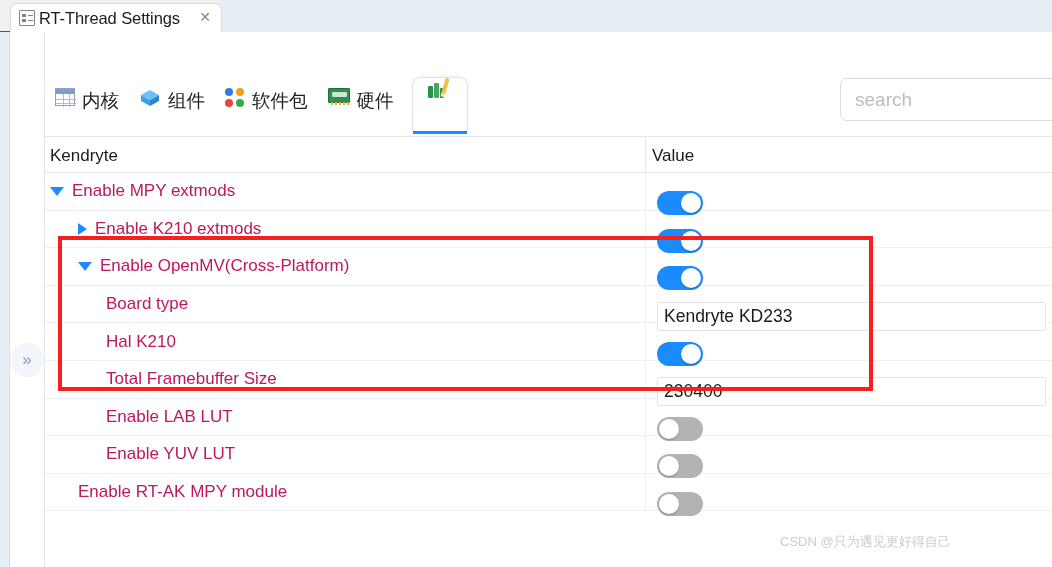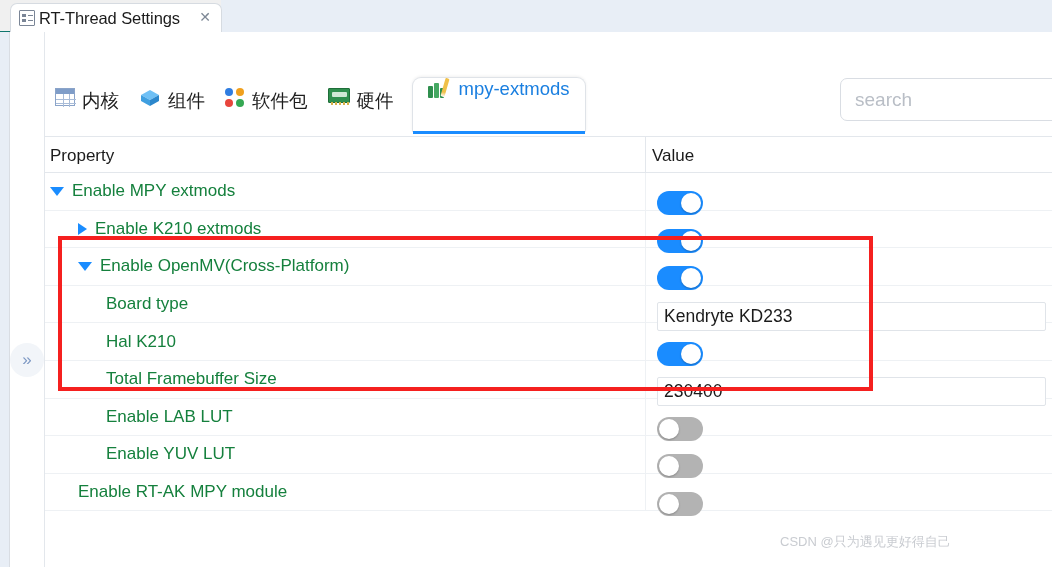--- a/index.html
+++ b/index.html
@@ -142,21 +142,21 @@
   }
   .th{ position:absolute; top:0; height:37px; display:flex; align-items:center;
        font-size:17px; color:#1b1b1b; }
   .th-prop{ left:5px; }
   .th-val{ left:607px; }
   .colsep{ position:absolute; left:600px; top:0; width:1px; height:37px; background:#e3e7ec; }
 
   .row{ position:relative; height:37.6px; border-bottom:1px solid #eef1f4; }
   .row .cell-prop{
     position:absolute; left:0; top:0; height:100%; width:600px;
-    display:flex; align-items:center; font-size:17px; color:#15803d;
+    display:flex; align-items:center; font-size:17px; color:#be185d;
   }
   .row .cell-val{
     position:absolute; left:601px; top:12px; height:100%; width:406px;
     display:flex; align-items:center;
   }
   .vsep{ position:absolute; left:600px; top:0; width:1px; height:100%; background:#eef1f4; }
 
   .arrow{ width:0; height:0; flex:0 0 auto; margin-right:8px; }
   .arrow.down{ border-left:7px solid transparent; border-right:7px solid transparent;
                border-top:9px solid #1a8cff; }
@@ -259,33 +259,32 @@
         <span class="lbl">硬件</span>
       </div>
 
       <div class="cat-tab active">
         <span class="ic ic-books">
           <span class="b b1"></span>
             <span class="b b2"></span>
             <span class="b b3"></span>
             <span class="pen"></span>
         </span>
-        <span class="lbl">mpy-extmods</span>
       </div>
 
     </div>
 
     <div class="searchbox">
       <input type="text" placeholder="search" style="">
     </div>
   </div>
 
   <div class="table">
     <div class="thead">
-      <div class="th th-prop">Property</div>
+      <div class="th th-prop">Kendryte</div>
       <div class="colsep"></div>
       <div class="th th-val">Value</div>
     </div>
     <div id="tbody">
         <div class="row">
           <div class="cell-prop" style="padding-left: 5px;">
             <span class="arrow down"></span>
             <span>Enable MPY extmods</span>
           </div>
           <div class="vsep"></div>

